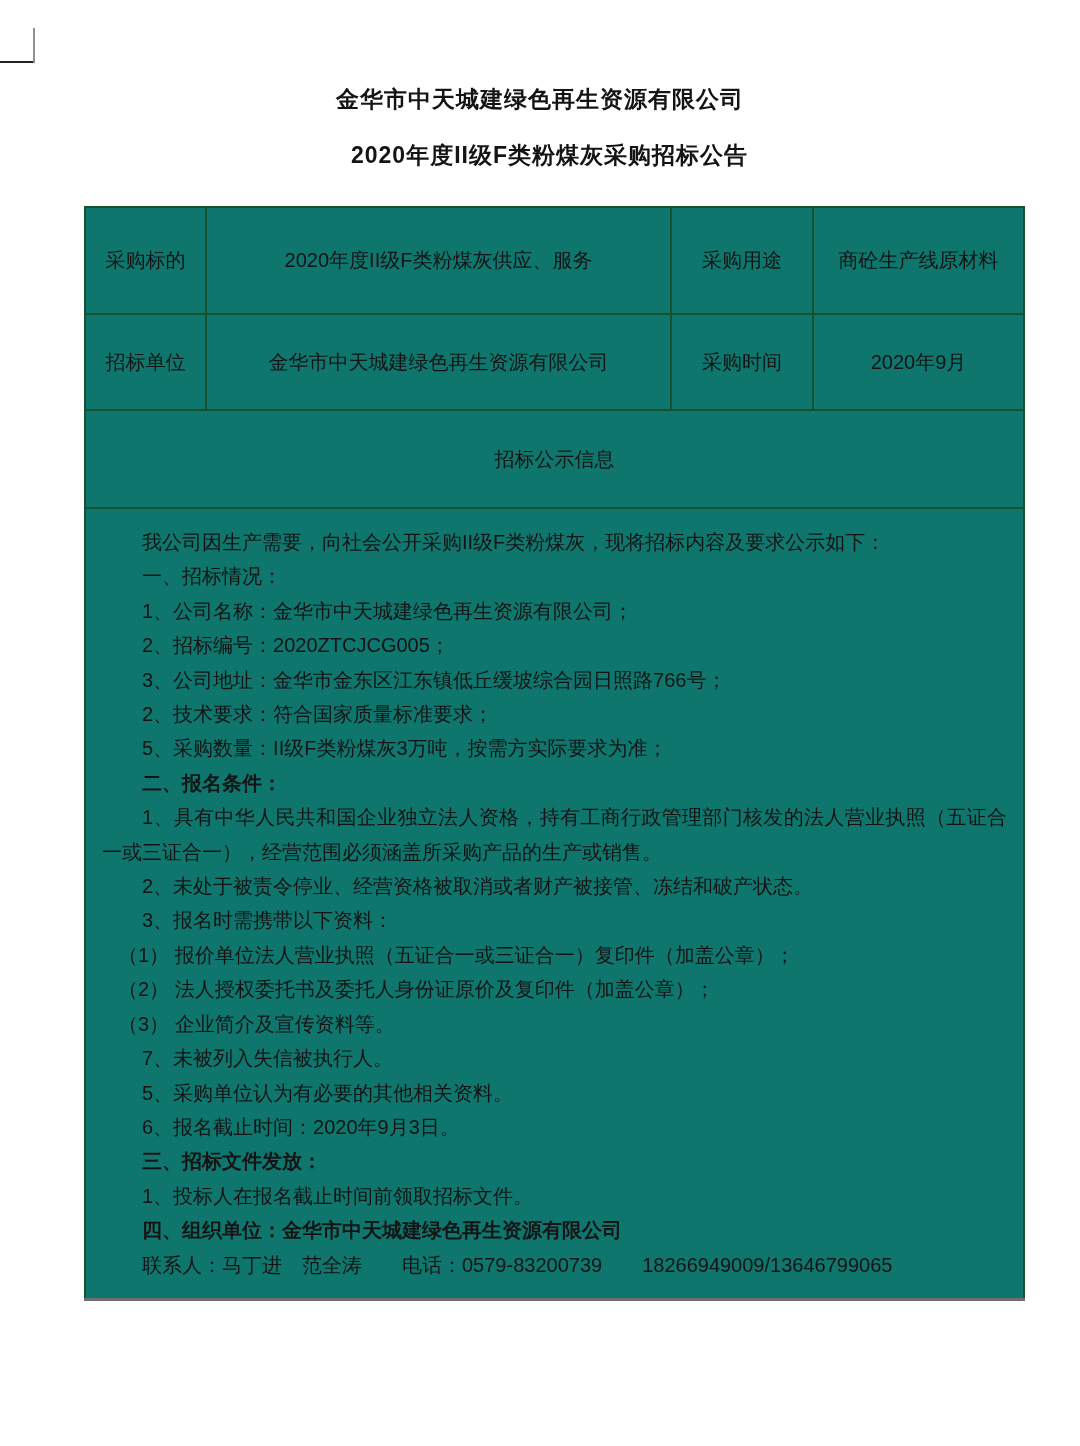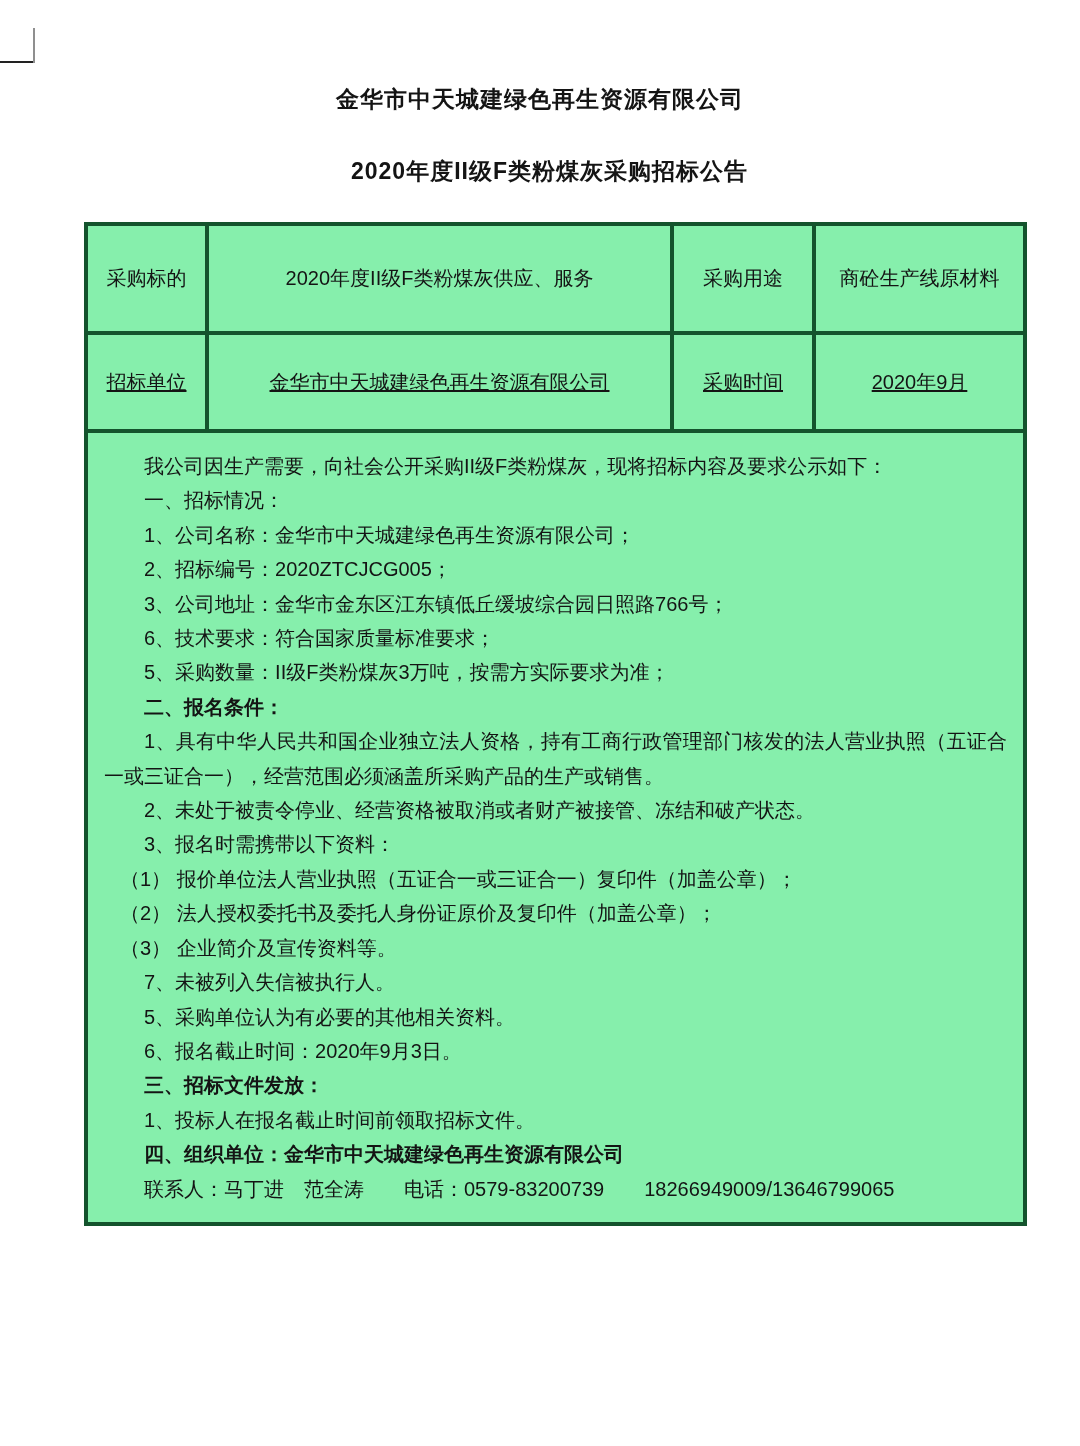--- a/index.html
+++ b/index.html
@@ -30,46 +30,46 @@
   }
   .doc-title {
     margin: 0;
     text-align: center;
     font-size: 23px;
     font-weight: bold;
     line-height: 30px;
     letter-spacing: 1px;
   }
   .doc-title.first { margin-top: 84px; }
-  .doc-title.second { margin-top: 42px; padding-left: 19px; }
+  .doc-title.second { margin-top: 26px; padding-left: 19px; }
 
   table.tender-table {
     border-collapse: collapse;
     table-layout: fixed;
     margin: 36px 0 0 84px;
     width: 939px;
     border: 2px solid #3f3f3f;
     border-bottom-width: 3px;
     border-bottom-color: #6f6f6f;
   }
   table.tender-table td {
-    border: 4px solid #14532d;
+    border: 2px solid #14532d;
     font-size: 20px;
     vertical-align: middle;
-    background: #86efac;
+    background: #0f766e;
     padding: 16px;
   }
   col.c1 { width: 121px; }
   col.c2 { width: 465px; }
   col.c3 { width: 142px; }
   col.c4 { width: 211px; }
 
   td.meta-cell { text-align: center; }
   tr.meta-row-1 td { height: 73px; }
-  tr.meta-row-2 td { height: 62px; text-decoration: underline; }
+  tr.meta-row-2 td { height: 62px; }
   td.section-header-cell {
     height: 64px;
     text-align: center;
     font-size: 20px;
   }
   td.body-cell {
     padding: 4px 7px 2px 6px;
     vertical-align: top;
   }
   td.complaint-cell {
@@ -113,27 +113,30 @@
       <td class="meta-cell">采购用途</td>
       <td class="meta-cell">商砼生产线原材料</td>
     </tr>
     <tr class="meta-row-2">
       <td class="meta-cell">招标单位</td>
       <td class="meta-cell">金华市中天城建绿色再生资源有限公司</td>
       <td class="meta-cell">采购时间</td>
       <td class="meta-cell">2020年9月</td>
     </tr>
     <tr>
+      <td class="section-header-cell" colspan="4">招标公示信息</td>
+    </tr>
+    <tr>
       <td class="body-cell" colspan="4">
         <p class="ln ind">我公司因生产需要，向社会公开采购II级F类粉煤灰，现将招标内容及要求公示如下：</p>
         <p class="ln ind">一、招标情况：</p>
         <p class="ln ind">1、公司名称：金华市中天城建绿色再生资源有限公司；</p>
         <p class="ln ind">2、招标编号：2020ZTCJCG005；</p>
         <p class="ln ind">3、公司地址：金华市金东区江东镇低丘缓坡综合园日照路766号；</p>
-        <p class="ln ind">6、技术要求：符合国家质量标准要求；</p>
+        <p class="ln ind">2、技术要求：符合国家质量标准要求；</p>
         <p class="ln ind">5、采购数量：II级F类粉煤灰3万吨，按需方实际要求为准；</p>
         <p class="ln ind b">二、报名条件：</p>
         <p class="ln ind">1、具有中华人民共和国企业独立法人资格，持有工商行政管理部门核发的法人营业执照（五证合一或三证合一），经营范围必须涵盖所采购产品的生产或销售。</p>
         <p class="ln ind">2、未处于被责令停业、经营资格被取消或者财产被接管、冻结和破产状态。</p>
         <p class="ln ind">3、报名时需携带以下资料：</p>
         <p class="ln ind-paren">（1） 报价单位法人营业执照（五证合一或三证合一）复印件（加盖公章）；</p>
         <p class="ln ind-paren">（2） 法人授权委托书及委托人身份证原价及复印件（加盖公章）；</p>
         <p class="ln ind-paren">（3） 企业简介及宣传资料等。</p>
         <p class="ln ind">7、未被列入失信被执行人。</p>
         <p class="ln ind">5、采购单位认为有必要的其他相关资料。</p>

